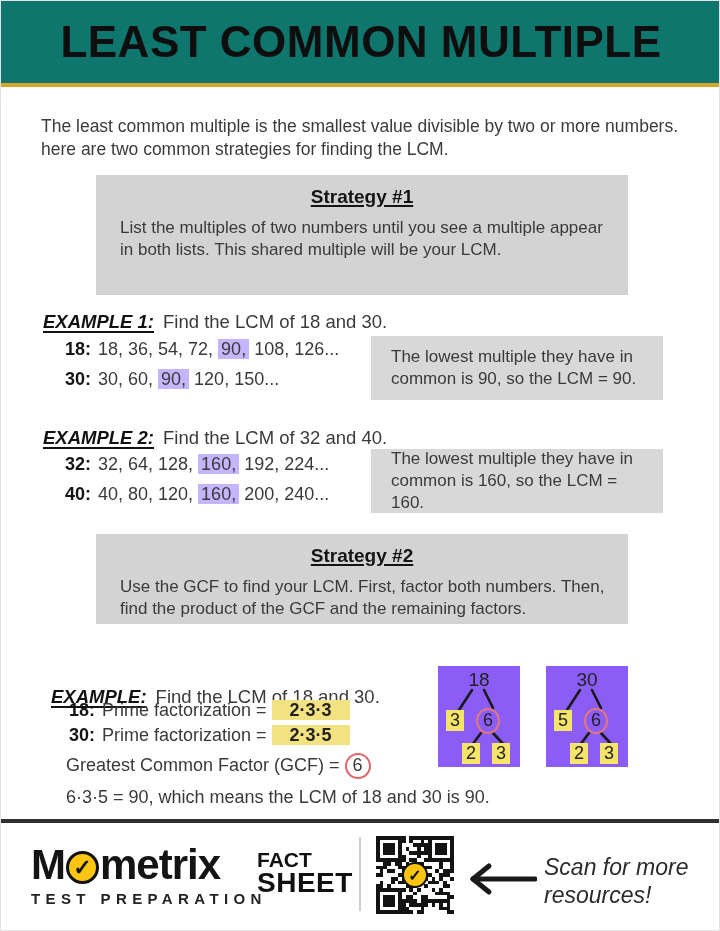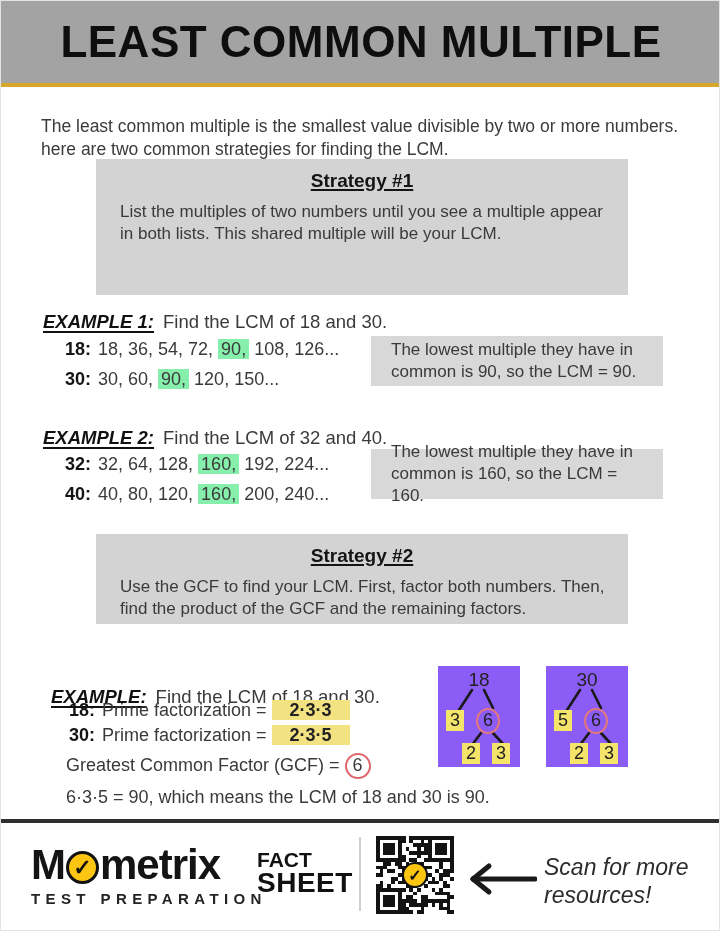--- a/index.html
+++ b/index.html
@@ -1,45 +1,45 @@
 <!DOCTYPE html>
 <html><head>
 <meta charset="utf-8">
 <style>
   * { margin:0; padding:0; box-sizing:border-box; }
   html,body { background:#ffffff; }
   body { font-family:"Liberation Sans", sans-serif; }
   .page { position:relative; width:720px; height:931px; background:#ffffff; overflow:hidden; border:1px solid #e3e3e3; }
 
   
-  .banner { position:absolute; top:0; left:0; width:720px; height:86px; background:#a3a3a3; border-bottom:4px solid #D8A62B; display:flex; align-items:center; justify-content:center; }
+  .banner { position:absolute; top:0; left:0; width:720px; height:86px; background:#0f766e; border-bottom:4px solid #D8A62B; display:flex; align-items:center; justify-content:center; }
   .banner-title { font-size:44px; font-weight:bold; letter-spacing:0.5px; color:#0e0e0e; }
 
   
   .intro { position:absolute; left:40px; top:114px; width:655px; font-size:17.5px; line-height:1.32; color:#3b3b3b; white-space:pre-line; }
 
   
   .strategy { position:absolute; left:95px; width:532px; background:#D3D3D3; padding:11px 18px 12px; }
-  .strategy-1 { top:158px; height:136px; }
+  .strategy-1 { top:174px; height:120px; }
   .strategy-2 { top:533px; height:90px; }
   .s-title { text-align:center; font-weight:bold; font-size:19px; color:#141414; text-decoration:underline; text-decoration-thickness:2px; text-underline-offset:2px; margin-bottom:9px; }
   .s-body { font-size:17px; line-height:1.32; color:#3a3a3a; white-space:pre-line; padding-left:6px; }
 
   
   .ex-head { position:absolute; font-size:18.5px; color:#3a3a3a;margin-top:14px; }
   .ex-label { font-weight:bold; font-style:italic; text-decoration:underline; text-decoration-thickness:2px; text-underline-offset:3px; color:#111; margin-right:9px; }
 
   
   .mult-row { position:absolute; font-size:18px; color:#3a3a3a; }
   .row-label { font-weight:bold; color:#141414; margin-right:7px; }
-  .hl { background:#86efac; padding:0 3px; }
+  .hl { background:#c4b5fd; padding:0 3px; }
   .hl-bold { background:#F2E282; padding:0 18px; font-weight:bold; color:#222; }
 
   
-  .note-box { position:absolute; left:370px; width:292px; height:50px; background:#D8D8D8; display:flex; align-items:center; }
+  .note-box { position:absolute; left:370px; width:292px; height:64px; background:#D8D8D8; display:flex; align-items:center; }
   .note-text { padding:0 14px 0 20px; font-size:17px; line-height:1.28; color:#3a3a3a; white-space:pre-line; }
   .note-1 { top:335px; }
   .note-2 { top:448px; }
 
   
   .fact-line { position:absolute; font-size:18px; color:#3a3a3a; }
   .gcf-circle { display:inline-block; border:2px solid #E0666B; border-radius:50%; padding:0 6px 1px; color:#3a3a3a; }
 
   
   .tree-box { position:absolute; top:665px; width:82px; height:101px; background:#8b5cf6; }

